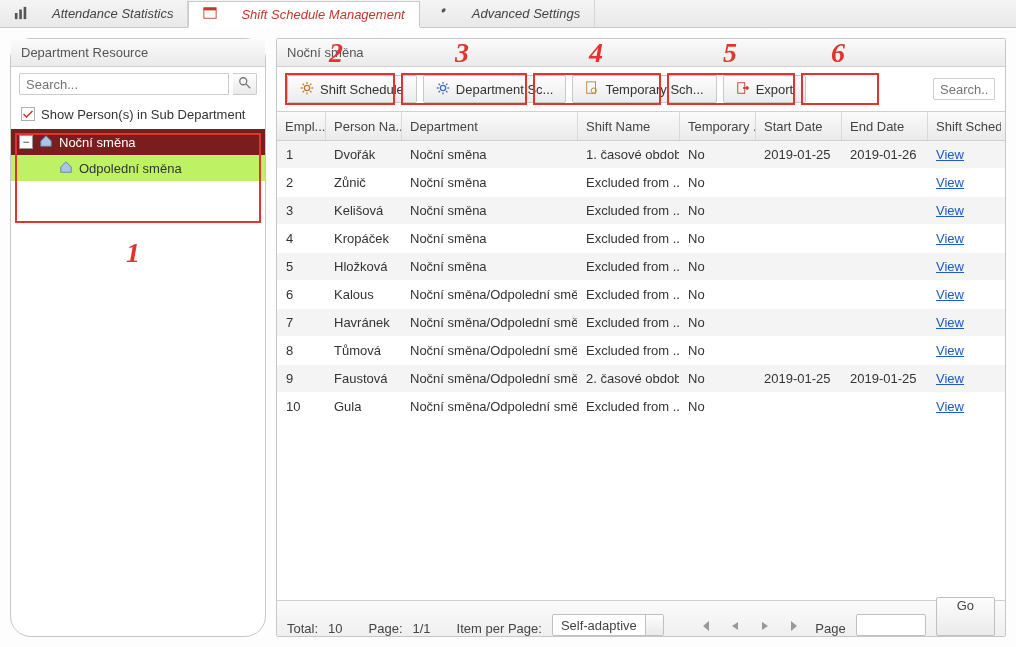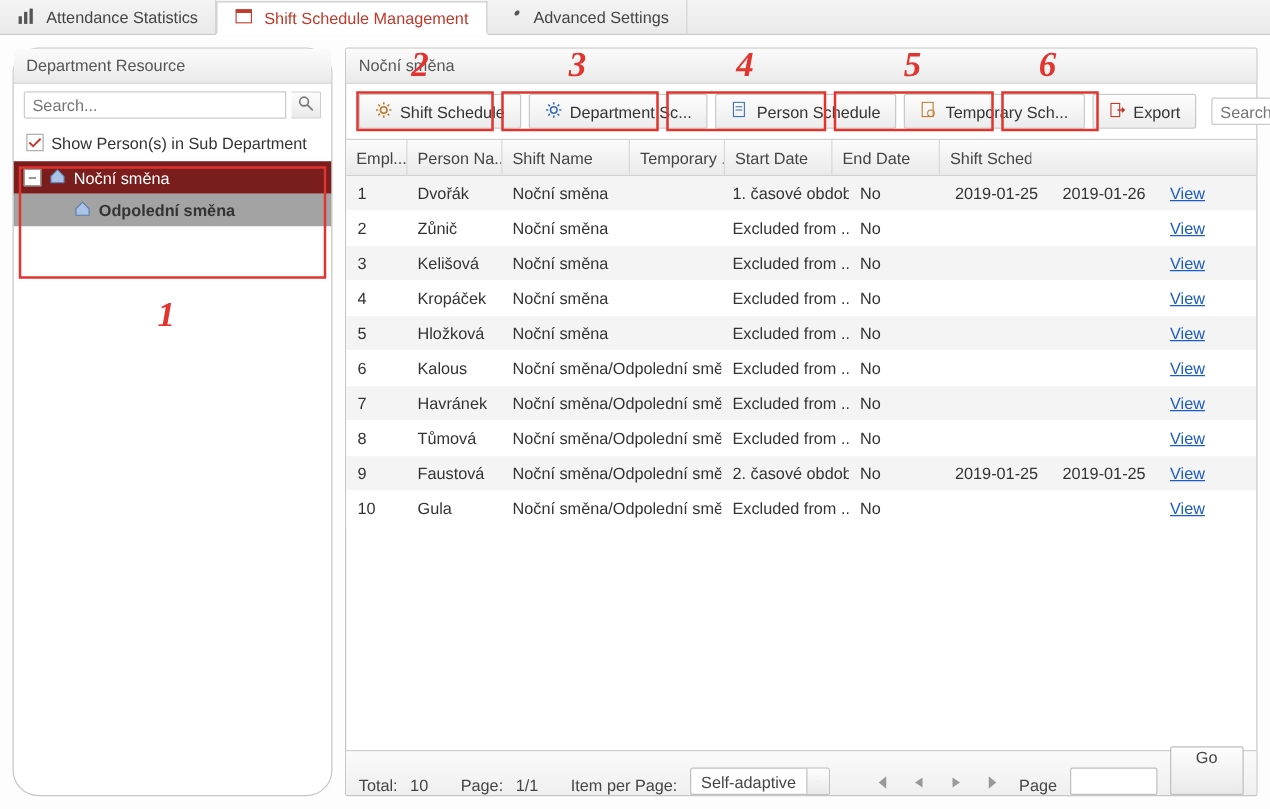--- a/index.html
+++ b/index.html
@@ -17,26 +17,27 @@
   .tabs {
     display: flex;
     align-items: stretch;
     height: 28px;
     background: linear-gradient(#f4f4f4, #e9e9e9);
     border-bottom: 1px solid #c9c9c9;
   }
   .tab {
     display: inline-flex;
     align-items: center;
-    gap: 7px;
+    gap: 22px;
     padding: 0 14px;
     border-right: 1px solid #d5d5d5;
     color: #444;
     cursor: pointer;
     white-space: nowrap;
+    font-style: italic;
   }
   .tab.active {
     background: #fff;
     color: #c0392b;
     border-top: 1px solid #c9c9c9;
     border-left: 1px solid #c9c9c9;
     border-right: 1px solid #c9c9c9;
     border-bottom: 2px solid #fff;
     position: relative;
     top: 1px;
@@ -131,21 +132,21 @@
     display: flex;
     align-items: center;
     gap: 6px;
     height: 26px;
     padding-left: 8px;
   }
   .tree-row.selected {
     background: #7a1d1d;
     color: #fff;
   }
-  .tree-row.child { padding-left: 48px; background:#a3a3a3; color:#333;font-weight:bold;}
+  .tree-row.child { padding-left: 48px; background:#bef264; color:#333;}
   .exp {
     width: 14px; height: 14px;
     border: 1px solid #999;
     display:inline-flex;
     align-items:center; justify-content:center;
     font-size: 12px;
     line-height: 1;
     background:#fff; color:#444;
   }
   .tree-row.selected .exp { background:#fff; color:#444; }
@@ -358,28 +359,20 @@
       </div>
       <div class="btn">
         <span><svg class="ico" viewBox="0 0 16 16">
               <circle cx="8" cy="8" r="3" fill="none" stroke="#3a6fb7" stroke-width="1.5"></circle>
               <path d="M8 1v2M8 13v2M1 8h2M13 8h2M3 3l1.5 1.5M11.5 11.5L13 13M3 13l1.5-1.5M11.5 4.5L13 3" stroke="#3a6fb7" stroke-width="1.5"></path>
             </svg></span>
         <span>Department Sc...</span>
       </div>
       <div class="btn">
         <span><svg class="ico" viewBox="0 0 16 16">
-              <rect x="2" y="1" width="10" height="13" fill="none" stroke="#3a6fb7"></rect>
-              <line x1="4" y1="5" x2="10" y2="5" stroke="#3a6fb7"></line>
-              <line x1="4" y1="8" x2="10" y2="8" stroke="#3a6fb7"></line>
-            </svg></span>
-        <span>Person Schedule</span>
-      </div>
-      <div class="btn">
-        <span><svg class="ico" viewBox="0 0 16 16">
               <rect x="2" y="1" width="10" height="13" fill="none" stroke="#c07a2e"></rect>
               <circle cx="10" cy="11" r="3" fill="none" stroke="#c07a2e"></circle>
             </svg></span>
         <span>Temporary Sch...</span>
       </div>
       <div class="btn">
         <span><svg class="ico" viewBox="0 0 16 16">
               <rect x="2" y="2" width="8" height="12" fill="none" stroke="#c0392b"></rect>
               <path d="M8 8h6M12 6l2 2-2 2" fill="none" stroke="#c0392b" stroke-width="1.5"></path>
             </svg></span>
@@ -400,20 +393,21 @@
       <div class="ann-label" style="left:178px; top:-30px;">3</div>
       <div class="ann-label" style="left:312px; top:-30px;">4</div>
       <div class="ann-label" style="left:446px; top:-30px;">5</div>
       <div class="ann-label" style="left:554px; top:-30px;">6</div>
     </div>
 
     <div class="grid-wrap">
       <div class="grid-head">
         <div class="cell c-idx">Empl...</div>
         <div class="cell c-name">Person Na...</div>
+        <div class="cell c-dept">Department</div>
         <div class="cell c-shift">Shift Name</div>
         <div class="cell c-temp">Temporary ...</div>
         <div class="cell c-start">Start Date</div>
         <div class="cell c-end">End Date</div>
         <div class="cell c-view">Shift Sched...</div>
       </div>
       <div class="grid-body" id="grid-body">
           <div class="grid-row">
             <div class="cell c-idx">1</div>
             <div class="cell c-name">Dvořák</div>

